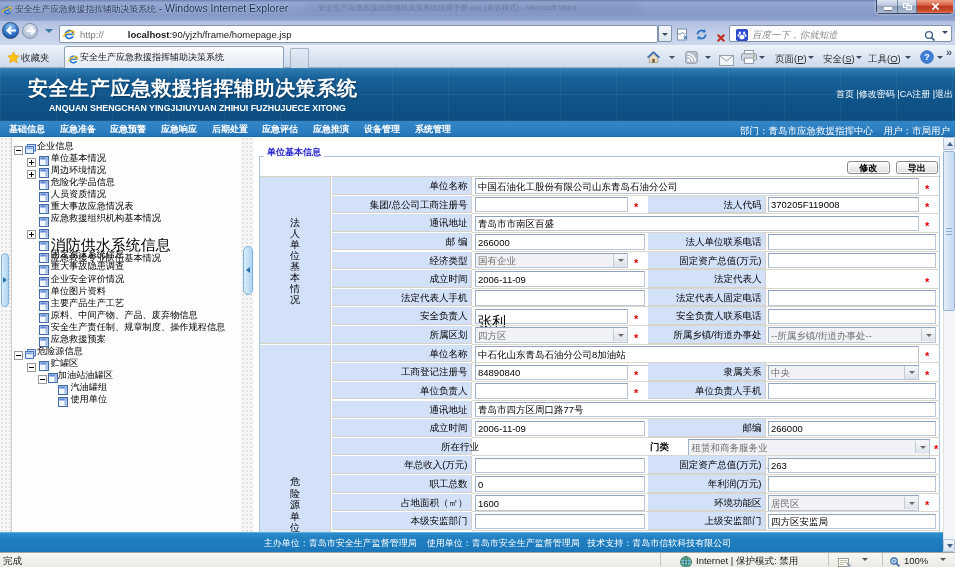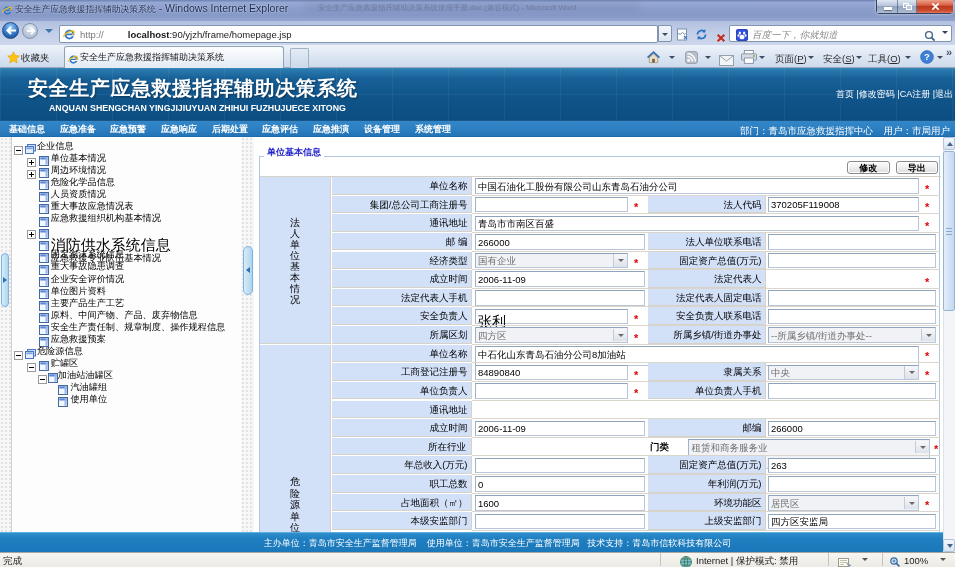--- a/index.html
+++ b/index.html
@@ -460,34 +460,37 @@
 <div class="abs" style="left:331.5px;top:381.9px;width:140.0px;height:17.6px;background:#d2e0f8;border-bottom:1px solid #d6d2c8;border-right:1px solid #d6d2c8;"></div>
 <div class="abs" style="left:330.5px;top:384.9px;width:137.0px;font-size:9.5px;color:#000;text-align:right;white-space:nowrap;">单位负责人</div>
 <div class="abs" style="left:474.5px;top:383.2px;width:153.5px;height:15.5px;background:#fff;border:1px solid #bac6d8;border-top-color:#8fa3bd;border-left-color:#9fb2c8;"></div>
 <div class="abs" style="left:634.0px;top:387.4px;font-size:11px;font-weight:bold;color:#e00000;">*</div>
 <div class="abs" style="left:647.5px;top:381.9px;width:118.0px;height:17.6px;background:#d2e0f8;border-bottom:1px solid #d6d2c8;border-right:1px solid #d6d2c8;"></div>
 <div class="abs" style="left:647.5px;top:384.9px;width:114.0px;font-size:9.5px;color:#000;text-align:right;white-space:nowrap;">单位负责人手机</div>
 <div class="abs" style="left:767.5px;top:383.2px;width:168.5px;height:15.5px;background:#fff;border:1px solid #bac6d8;border-top-color:#8fa3bd;border-left-color:#9fb2c8;"></div>
 <div class="abs" style="left:471.5px;top:399.6px;width:468.5px;height:1px;background:#dad6cd;"></div>
 <div class="abs" style="left:331.5px;top:400.6px;width:140.0px;height:17.6px;background:#d2e0f8;border-bottom:1px solid #d6d2c8;border-right:1px solid #d6d2c8;"></div>
 <div class="abs" style="left:330.5px;top:403.6px;width:137.0px;font-size:9.5px;color:#000;text-align:right;white-space:nowrap;">通讯地址</div>
+<div class="abs" style="left:474.5px;top:401.9px;width:461.5px;height:15.5px;background:#fff;border:1px solid #bac6d8;border-top-color:#8fa3bd;border-left-color:#9fb2c8;">
+        <div class="abs" style="left:2.5px;top:1.6px;font-size:9.5px;color:#000;white-space:nowrap;">青岛市四方区周口路77号</div>
+      </div>
 <div class="abs" style="left:471.5px;top:418.2px;width:468.5px;height:1px;background:#dad6cd;"></div>
 <div class="abs" style="left:331.5px;top:419.2px;width:140.0px;height:17.6px;background:#d2e0f8;border-bottom:1px solid #d6d2c8;border-right:1px solid #d6d2c8;"></div>
 <div class="abs" style="left:330.5px;top:422.2px;width:137.0px;font-size:9.5px;color:#000;text-align:right;white-space:nowrap;">成立时间</div>
 <div class="abs" style="left:474.5px;top:420.5px;width:170.5px;height:15.5px;background:#fff;border:1px solid #bac6d8;border-top-color:#8fa3bd;border-left-color:#9fb2c8;">
         <div class="abs" style="left:2.5px;top:1.6px;font-size:9.5px;color:#000;white-space:nowrap;">2006-11-09</div>
       </div>
 <div class="abs" style="left:647.5px;top:419.2px;width:118.0px;height:17.6px;background:#d2e0f8;border-bottom:1px solid #d6d2c8;border-right:1px solid #d6d2c8;"></div>
 <div class="abs" style="left:647.5px;top:422.2px;width:114.0px;font-size:9.5px;color:#000;text-align:right;white-space:nowrap;">邮编</div>
 <div class="abs" style="left:767.5px;top:420.5px;width:168.5px;height:15.5px;background:#fff;border:1px solid #bac6d8;border-top-color:#8fa3bd;border-left-color:#9fb2c8;">
         <div class="abs" style="left:2.5px;top:1.6px;font-size:9.5px;color:#000;white-space:nowrap;">266000</div>
       </div>
 <div class="abs" style="left:471.5px;top:436.8px;width:468.5px;height:1px;background:#dad6cd;"></div>
 <div class="abs" style="left:331.5px;top:437.8px;width:140.0px;height:17.6px;background:#d2e0f8;border-bottom:1px solid #d6d2c8;border-right:1px solid #d6d2c8;"></div>
-<div class="abs" style="left:329px;top:440.8px;width:137.0px;font-size:9.5px;color:#000;text-align:right;white-space:nowrap;padding-left:36px;">所在行业</div>
+<div class="abs" style="left:342px;top:440.8px;width:137.0px;font-size:9.5px;color:#000;text-align:right;white-space:nowrap;padding-left:36px;">所在行业</div>
 <div class="abs" style="left:650px;top:440.8px;font-size:9.5px;font-weight:bold;color:#000;">门类</div>
 <div class="abs" style="left:688.0px;top:439.1px;width:242.0px;height:30px;background:#f0f2f6;border:1px solid #bac6d8;border-top-color:#8fa3bd;border-left-color:#9fb2c8;">
         <div class="abs" style="left:2.5px;top:1.6px;font-size:9.5px;color:#6e6e6e;white-space:nowrap;">租赁和商务服务业</div>
         <div class="abs" style="right:0.5px;top:0.5px;width:14px;height:12.5px;background:linear-gradient(180deg,#f6f7fa,#dde2ea);border-left:1px solid #c2ccd8;">
           <div class="tri-d sm abs" style="left:4px;top:5px;border-top-color:#6a6a6a;"></div>
         </div>
       </div>
 <div class="abs" style="left:934.0px;top:443.3px;font-size:11px;font-weight:bold;color:#e00000;">*</div>
 <div class="abs" style="left:471.5px;top:455.4px;width:468.5px;height:1px;background:#dad6cd;"></div>
 <div class="abs" style="left:331.5px;top:456.4px;width:140.0px;height:17.6px;background:#d2e0f8;border-bottom:1px solid #d6d2c8;border-right:1px solid #d6d2c8;"></div>

